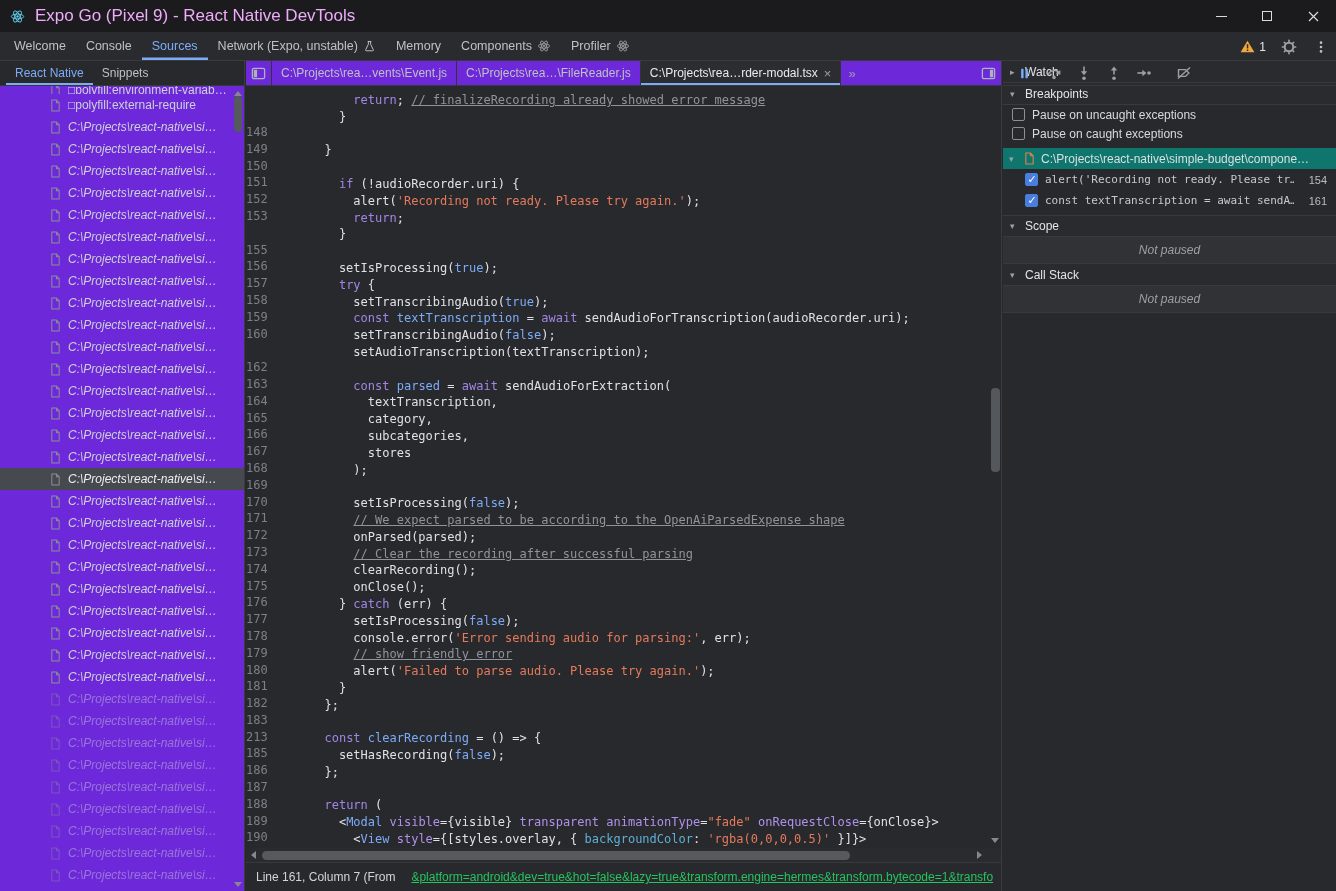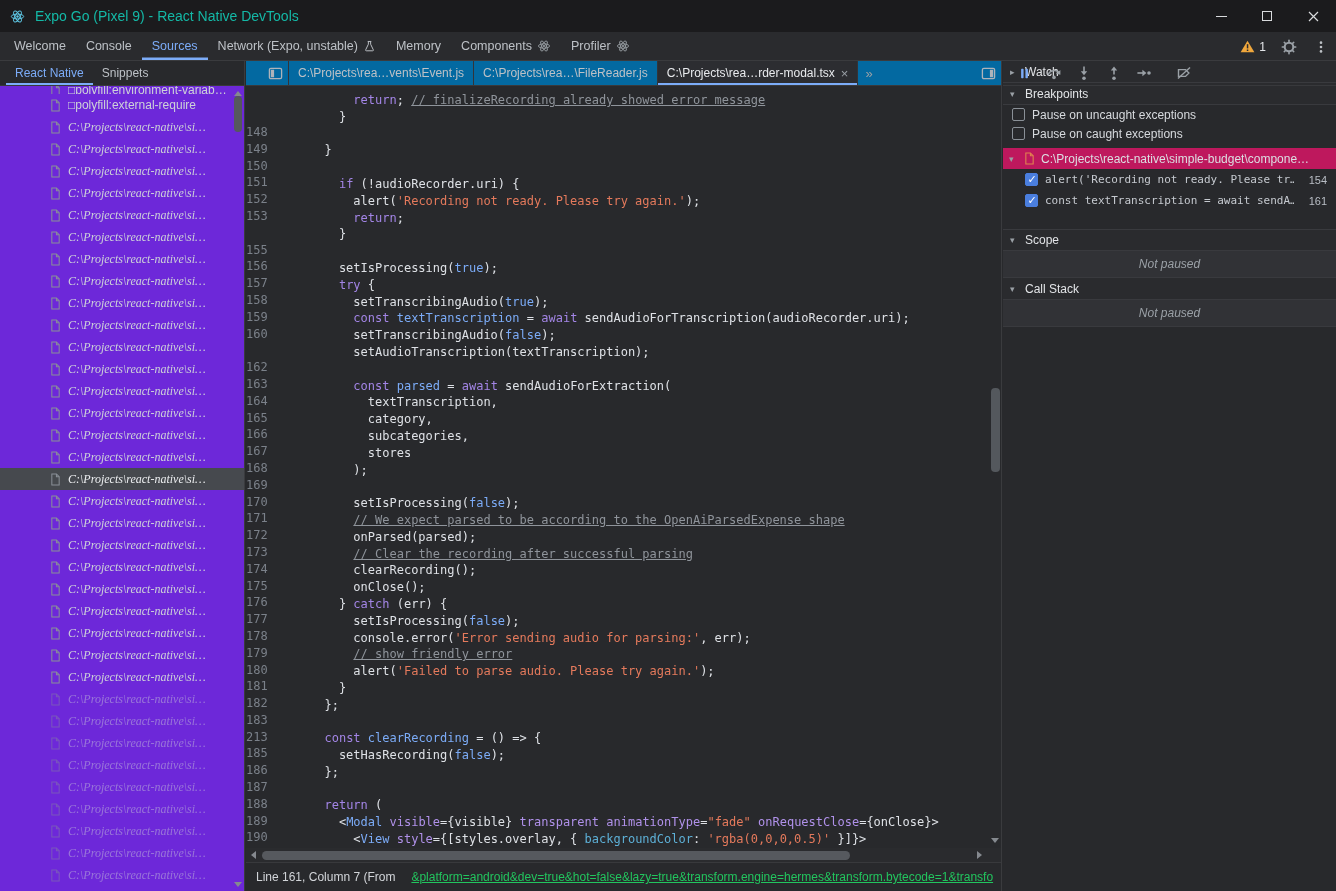--- a/index.html
+++ b/index.html
@@ -3,21 +3,21 @@
 <meta charset="utf-8">
 <style>
   * { box-sizing: border-box; margin: 0; padding: 0; }
   html,body { background:#101010; }
   body { font-family:"Liberation Sans", sans-serif; }
   .window { position:relative; width:1336px; height:891px; background:#28292c; overflow:hidden; color:#dfe1e5; }
 
   
   .titlebar { position:absolute; top:0; left:0; right:0; height:32px; background:#1b1b1d; display:flex; align-items:center; }
   .app-icon { margin-left:10px; width:16px; height:16px; display:flex; align-items:center; }
-  .title-text { margin-left:9px; font-size:14px; color:#14b8a6; }
+  .title-text { margin-left:9px; font-size:17px; color:#f0abfc; }
   .win-controls { position:absolute; right:0; top:0; height:32px; display:flex; }
   .win-btn { width:46px; height:32px; display:flex; align-items:center; justify-content:center; }
   .glyph-min { width:11px; height:1px; background:#d9dbdd; }
   .glyph-max { width:10px; height:10px; border:1px solid #d9dbdd; }
 
   
   .tabbar { position:absolute; top:32px; left:0; right:0; height:29px; background:#2a2b2e; border-bottom:1px solid #3a3b3e; display:flex; align-items:stretch; padding-left:4px; }
   .main-tab { display:flex; align-items:center; gap:5px; padding:0 10px; font-size:12.5px; color:#bdc1c6; cursor:default; }
   .main-tab.active { color:#7cacf8; box-shadow: inset 0 -2.5px 0 #7cacf8; }
   .tab-icon { display:flex; align-items:center; }
@@ -31,36 +31,36 @@
   .debugger { position:absolute; top:0; left:1003px; bottom:0; width:333px; background:#28292c; }
 
   
   .nav-tabs { position:absolute; top:0; left:0; right:0; height:25px; border-bottom:1px solid #38393c; display:flex; align-items:stretch; padding-left:6px; background:#28292c; z-index:3; }
   .nav-tab { display:flex; align-items:center; padding:0 9px; font-size:12px; color:#bdc1c6; }
   .nav-tab.active { color:#7cacf8; box-shadow: inset 0 -2px 0 #7cacf8; }
   .nav-more { position:absolute; right:2px; top:2px; width:20px; height:20px; display:flex; align-items:center; justify-content:center; }
   .file-list { position:absolute; top:25px; left:0; right:0; bottom:0; overflow:hidden; }
   .file-row { height:22px; display:flex; align-items:center; gap:7px; padding-left:50px; font-size:12px; color:#ced2d8; white-space:nowrap; }
   .file-row.clip { height:8px; overflow:hidden; align-items:center; }
-  .file-row .file-label.it { font-style:italic;font-family:Liberation Serif, serif; }
+  .file-row .file-label.it { font-style:italic; }
   .file-row.selected { background:#46494e; color:#eceef0; }
   .file-row.dimmed { opacity:.45; }
   .file-icon { display:flex; align-items:center; }
   .nav-scrollbar { position:absolute; top:25px; right:0; bottom:0; width:13px; z-index:4; }
   .nav-scrollbar .thumb { position:absolute; top:10px; right:2px; width:8px; height:36px; background:#55585d; border-radius:4px; }
 
   .tri { width:0; height:0; display:inline-block; }
   .tri-up    { border-left:4px solid transparent; border-right:4px solid transparent; border-bottom:5px solid #85898f; }
   .tri-down  { border-left:4px solid transparent; border-right:4px solid transparent; border-top:5px solid #85898f; }
   .tri-left  { border-top:4px solid transparent; border-bottom:4px solid transparent; border-right:5px solid #85898f; }
   .tri-right { border-top:4px solid transparent; border-bottom:4px solid transparent; border-left:5px solid #85898f; }
   .arrow-slot { position:absolute; display:flex; align-items:center; justify-content:center; width:13px; height:12px; }
 
   
-  .etabstrip { position:absolute; top:0; left:0; right:0; height:25px; border-bottom:1px solid #38393c; display:flex; align-items:stretch; background:#0369a1; z-index:3;padding-left:17px; }
+  .etabstrip { position:absolute; top:0; left:0; right:0; height:25px; border-bottom:1px solid #38393c; display:flex; align-items:stretch; background:#6d28d9; z-index:3; }
   .panel-toggle { width:26px; display:flex; align-items:center; justify-content:center; border-right:1px solid #333438; }
   .etab { display:flex; align-items:center; gap:6px; padding:0 9px; border-right:1px solid #333438; font-size:12px; color:#bdc1c6; white-space:nowrap; }
   .etab.active { color:#e8eaed; box-shadow: inset 0 -2px 0 #7cacf8; background:#2c2d31; }
   .etab-close { color:#9aa0a6; font-size:13px; line-height:1; }
   .etab-overflow { display:flex; align-items:center; padding:0 7px; color:#9aa0a6; font-size:13px; }
   .etab-overflow::before { content:"»"; }
   .etabstrip-right { position:absolute; right:4px; top:0; height:25px; display:flex; align-items:center; }
 
   
   .code-area { position:absolute; top:25px; left:0; right:0; height:762px; overflow:hidden; font-family:"DejaVu Sans Mono", monospace; font-size:12px; line-height:16.8px; padding-top:6px; }
@@ -95,21 +95,21 @@
   .dbg-btn.spaced { margin-left:10px; }
   .sect-header { height:22px; display:flex; align-items:center; gap:6px; padding-left:7px; background:#2a2b2e; border-bottom:1px solid #393a3e; font-size:12px; color:#e2e4e7; }
   .sect-header.bordered-top { border-top:1px solid #393a3e; }
   .twisty { font-size:9px; color:#9aa0a6; width:9px; display:inline-block; }
   .twisty.open::before { content:"▾"; }
   .twisty.closed::before { content:"▸"; }
   .cb-row { height:19px; display:flex; align-items:center; gap:7px; padding-left:9px; font-size:12px; color:#d7dade; }
   .cb { width:13px; height:13px; border:1px solid #8a9097; border-radius:2px; flex:0 0 13px; position:relative; }
   .cb.checked { background:#4a7ede; border-color:#4a7ede; }
   .cb.checked::after { content:"✓"; position:absolute; left:1.5px; top:-1.5px; color:#fff; font-size:11px; }
-  .bp-group-header { margin-top:5px; height:21px; display:flex; align-items:center; gap:6px; padding:0 6px; background:#be185d; font-size:12px; color:#dcdfe3; }
+  .bp-group-header { margin-top:5px; height:21px; display:flex; align-items:center; gap:6px; padding:0 6px; background:#0f766e; font-size:12px; color:#dcdfe3; }
   .bp-group-label { overflow:hidden; text-overflow:ellipsis; white-space:nowrap; }
   .bp-row { height:21px; display:flex; align-items:center; gap:7px; padding-left:22px; padding-right:9px; font-size:11px; }
   .bp-code { font-family:"DejaVu Sans Mono", monospace; color:#c6cad0; overflow:hidden; white-space:nowrap; flex:1; }
   .bp-line { color:#b9bec5; margin-left:8px; }
   .not-paused { height:27px; display:flex; align-items:center; justify-content:center; background:#313236; border-bottom:1px solid #393a3e; font-size:12px; font-style:italic; color:#9aa0a6; }
   svg { display:block; }
 </style>
 </head>
 <body>
 
@@ -780,21 +780,21 @@
             <span class="bp-code">alert('Recording not ready. Please tr…</span>
             <span class="bp-line">154</span>
           </div>
           <div class="bp-row">
             <span class="cb checked"></span>
             <span class="bp-code">const textTranscription = await sendA…</span>
             <span class="bp-line">161</span>
           </div>
         </div>
 
-      <div class="sect-header bordered-top" style="margin-top:18px;">
+      <div class="sect-header bordered-top" style="margin-top:4px;">
         <span class="twisty open"></span>
         <span>Scope</span>
       </div>
       <div class="not-paused">Not paused</div>
 
       <div class="sect-header">
         <span class="twisty open"></span>
         <span>Call Stack</span>
       </div>
       <div class="not-paused">Not paused</div>

